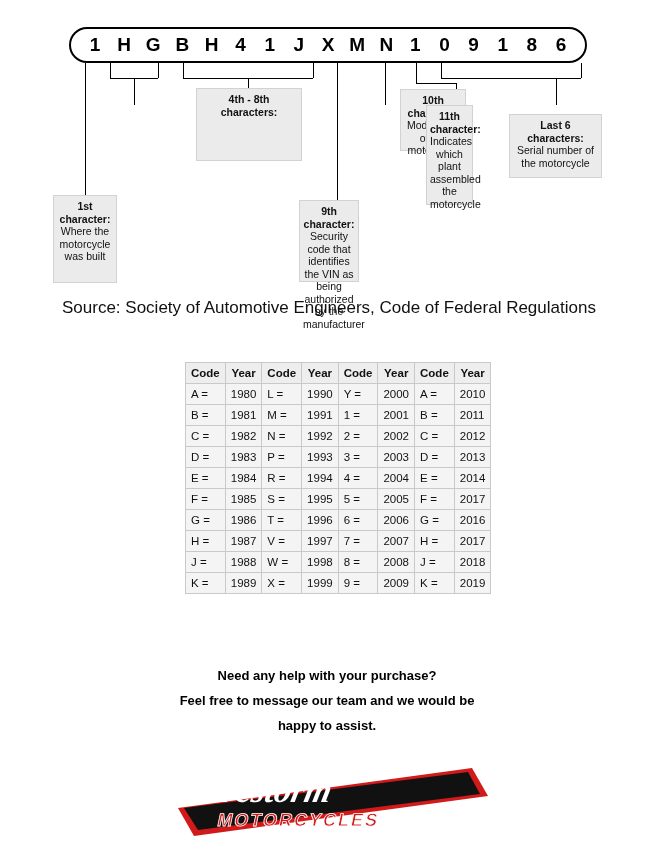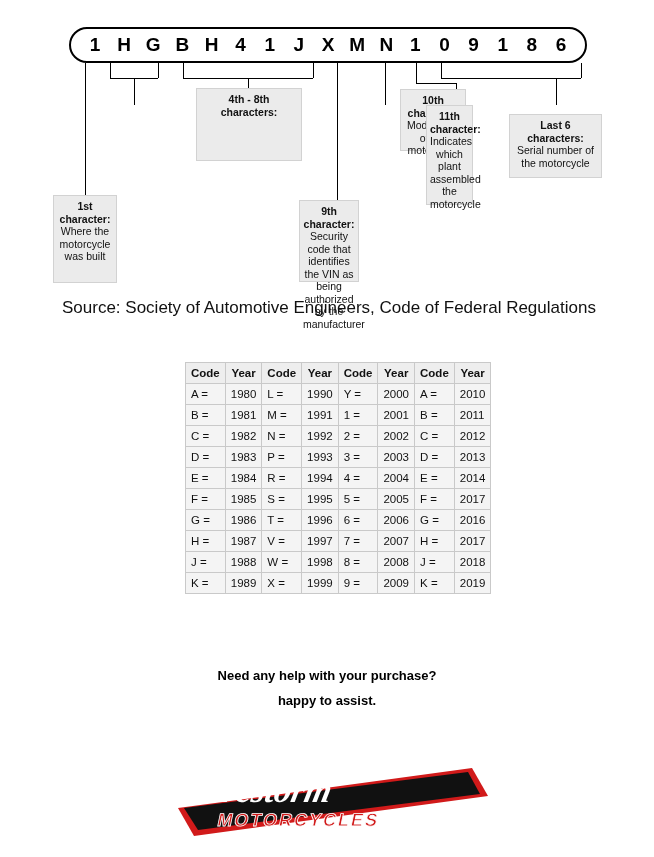--- a/index.html
+++ b/index.html
@@ -334,20 +334,21 @@
         <td class="year">2009</td>
         <td class="code">K =</td>
         <td class="year">2019</td>
       </tr>
     </tbody>
   </table>
 </div>
 
 <div id="help-text">
   <span class="l2">Need any help with your purchase?</span>
+  <span class="l2">Feel free to message our team and we would be</span>
   <span class="l2">happy to assist.</span>
 </div>
 
 <div id="logo">
   <svg width="320" height="80" viewBox="0 0 320 80" xmlns="http://www.w3.org/2000/svg">
     <g>
       <polygon points="6,46 300,6 316,34 22,74" fill="#d11a1a"></polygon>
       <polygon points="12,46 296,10 308,32 26,68" fill="#111111"></polygon>
       <text x="26" y="40" transform="skewX(-12)" font-family="Liberation Serif, serif" font-size="34" font-style="italic" font-weight="bold" fill="#ffffff">Firestorm</text>
       <text x="58" y="64" transform="skewX(-12)" font-family="Liberation Sans, sans-serif" font-size="18" font-weight="bold" letter-spacing="2" fill="#d11a1a" stroke="#ffffff" stroke-width="0.8">MOTORCYCLES</text>

